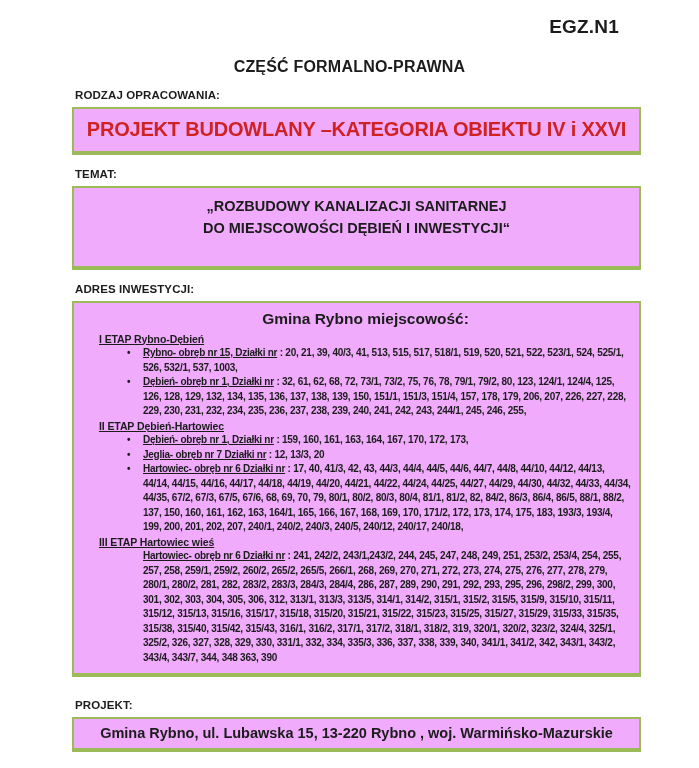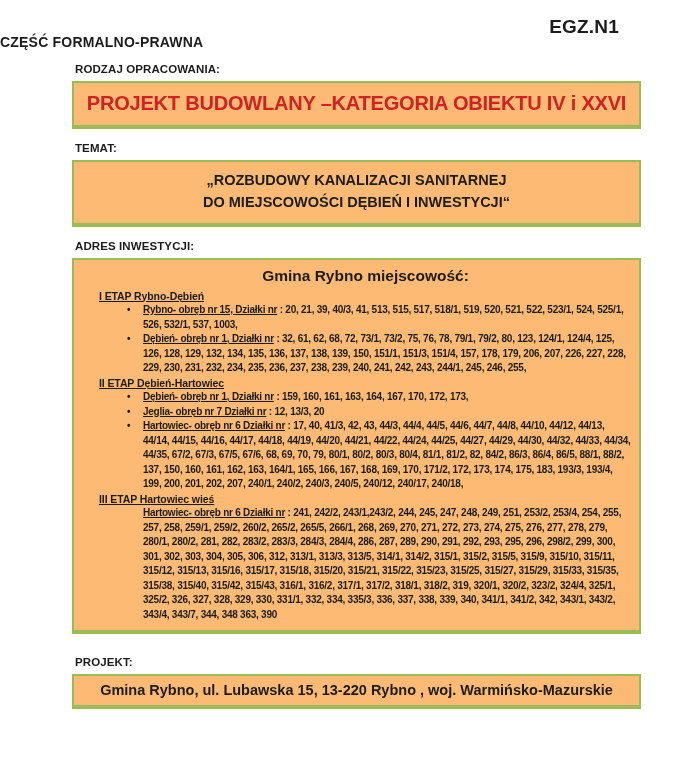--- a/index.html
+++ b/index.html
@@ -11,42 +11,42 @@
     font-family:"Liberation Sans", sans-serif;
     font-weight:bold;
     color:#1c1c1c;
     overflow:hidden;
   }
   .egz {
     position:absolute; top:16px; right:80px;
     font-size:19px; letter-spacing:0.2px;
   }
   .doc-title {
-    padding-top:34px;
-    font-size:14px; letter-spacing:0.2px;
+    text-align:center; padding-top:58px;
+    font-size:16px; letter-spacing:0.2px;
   }
   .content { margin:0 58px 0 72px; }
   .field-label {
     font-size:11.5px; margin:13px 0 6px 3px; letter-spacing:0.1px;
   }
   .gbox {
     border:2px solid #9bbb59;
     border-bottom-width:4px;
     box-sizing:border-box;
-    background:#fdba74;
+    background:#f0abfc;
   }
   .rodzaj-box {
     padding:9px 4px 10px;
     text-align:center;
     color:#cf2222;
     font-size:20px;
     letter-spacing:-0.2px;
   }
   .temat-box {
-    padding:8px 4px 9px;
+    padding:8px 4px 26px;
     text-align:center;
     font-size:14.5px;
     line-height:1.5;
   }
   .adres-box { padding:4px 7px 8px 25px; font-size:10px; }
   .gmina-heading {
     text-align:center; font-size:15.5px; margin:3px 0 4px;
   }
   .etap-heading {
     font-size:10.5px; text-decoration:underline;

